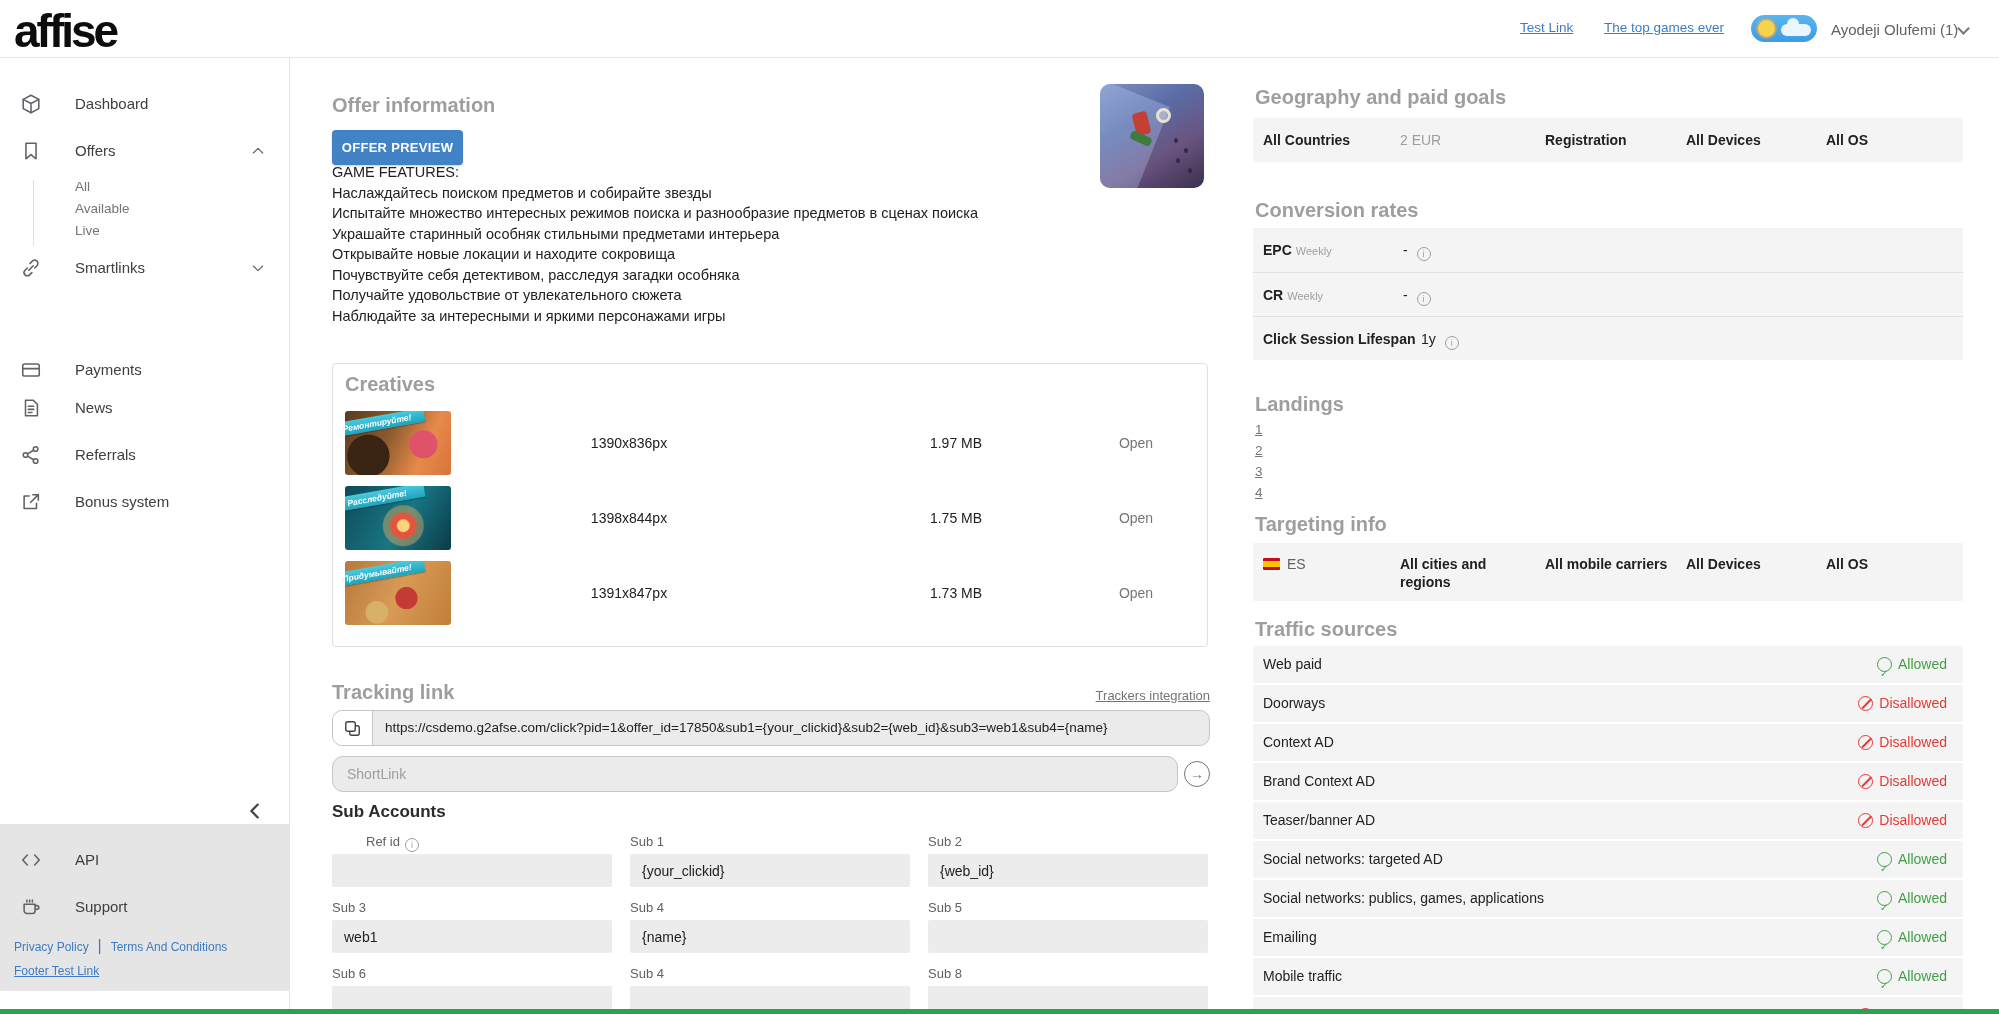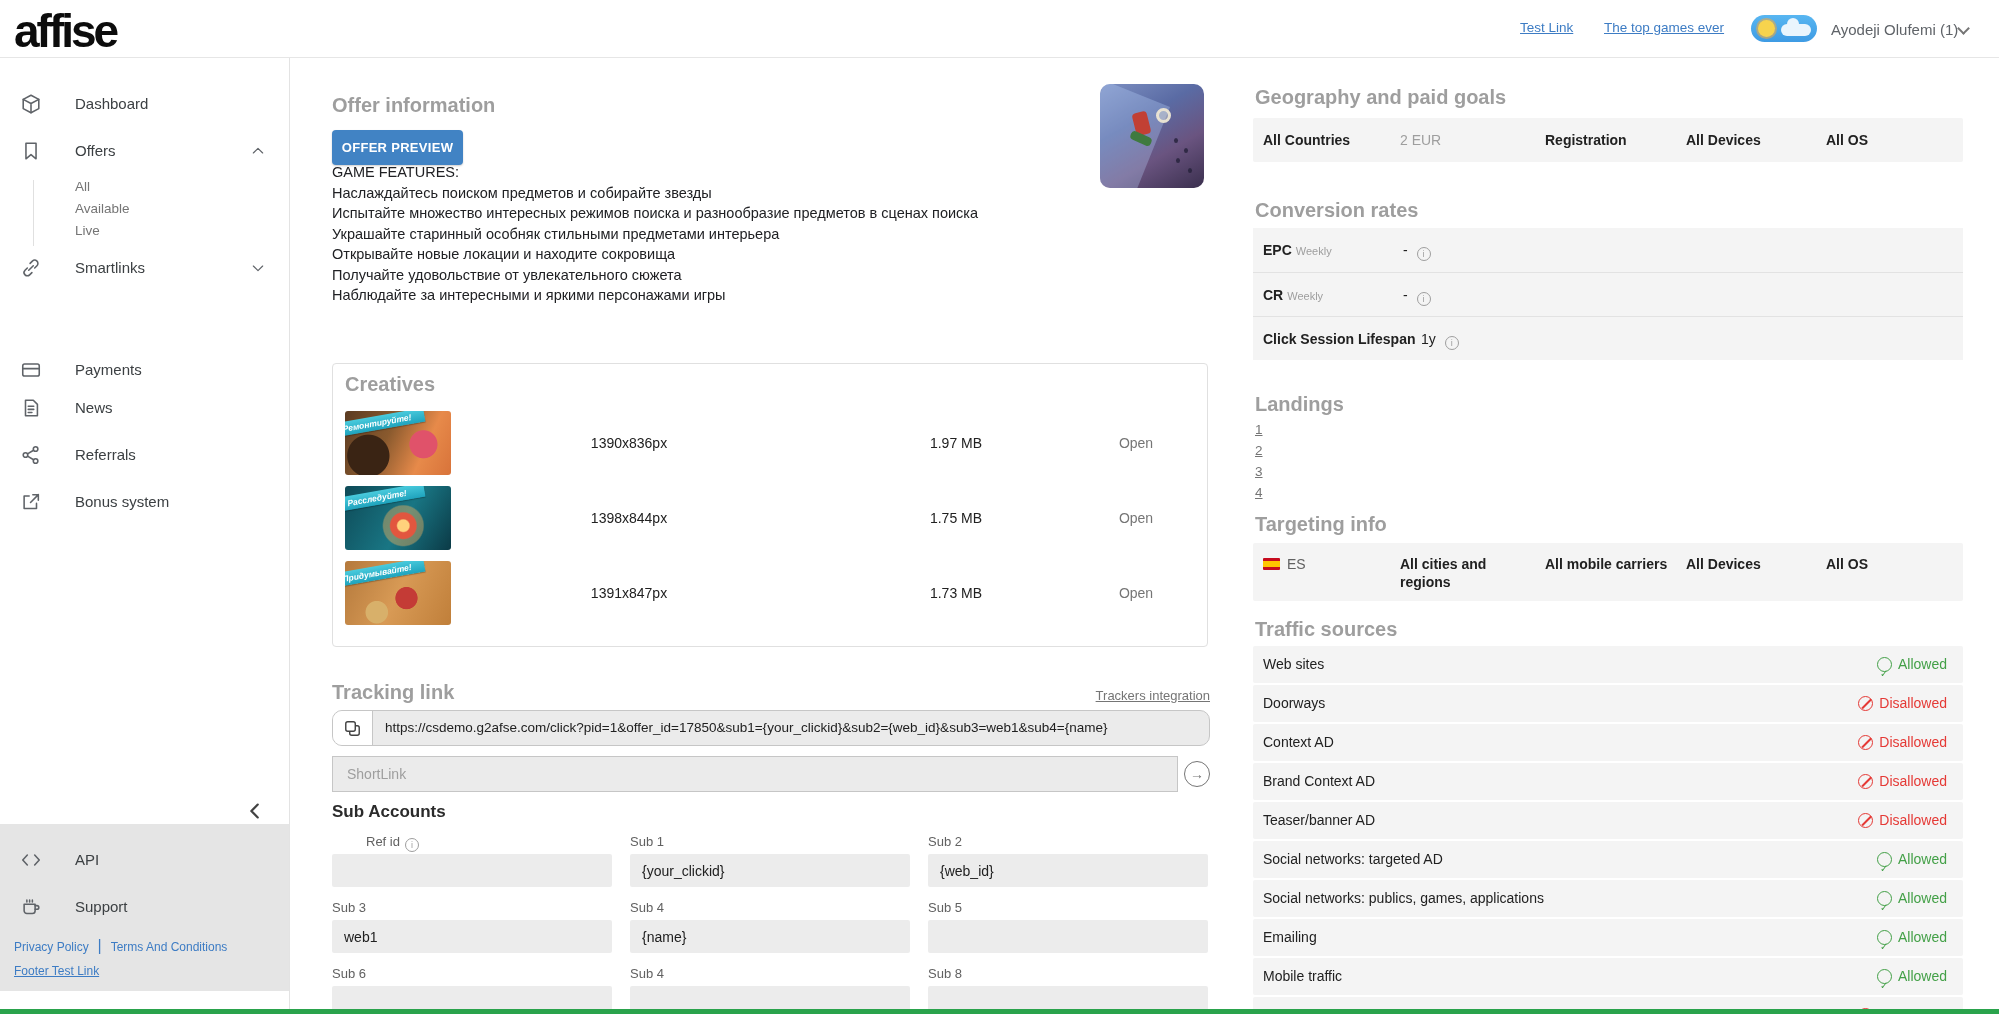--- a/index.html
+++ b/index.html
@@ -69,21 +69,21 @@
   .c-dim { position:absolute; left:216px; width:160px; text-align:center; line-height:64px; font-size:14px; color:#212121; }
   .c-size { position:absolute; left:543px; width:160px; text-align:center; line-height:64px; font-size:14px; color:#212121; }
   .c-open { position:absolute; left:763px; width:80px; text-align:center; line-height:64px; font-size:14px; color:#757575; cursor:pointer; }
 
   .m-track-title { position:absolute; left:0; top:623px; }
   .trackers-link { position:absolute; right:0; top:630px; font-size:13px; color:#757575; text-decoration:underline; cursor:pointer; }
   .url-bar { position:absolute; left:0; top:652px; width:878px; height:36px; border:1px solid #c6c6c6; border-radius:10px; background:#ebebeb; overflow:hidden; }
   .url-copy { position:absolute; left:0; top:0; width:40px; height:34px; background:#fff; border-right:1px solid #c6c6c6; cursor:pointer; }
   .url-copy svg { position:absolute; left:10px; top:8px; width:19px; height:19px; fill:#fff; stroke:#424242; stroke-width:1.8; }
   .url-text { position:absolute; left:52px; top:0; right:10px; line-height:34px; font-size:13.5px; color:#212121; white-space:nowrap; overflow:hidden; }
-  .shortlink { position:absolute; left:0; top:698px; width:846px; height:36px; border:1px solid #c6c6c6; border-radius:0; background:#ebebeb;
+  .shortlink { position:absolute; left:0; top:698px; width:846px; height:36px; border:1px solid #c6c6c6; border-radius:11px; background:#ebebeb;
                padding:0 14px; font-size:14px; color:#212121; font-family:"Liberation Sans",sans-serif; }
   .shortlink::placeholder { color:#9e9e9e; }
   .sl-submit { position:absolute; left:852px; top:703px; width:26px; height:26px; border-radius:50%; border:1.5px solid #757575; background:#fff;
                color:#757575; font-size:14px; line-height:23px; text-align:center; cursor:pointer; }
 
   .sub-title { position:absolute; left:0; top:744px; font-size:17px; color:#2b2b2b; }
   .sub-label { position:absolute; font-size:13px; color:#616161; white-space:nowrap; }
   .sub-input { position:absolute; width:280px; height:33px; background:#ececec; border:none; border-radius:2px; padding:0 12px;
                font-size:14px; color:#212121; font-family:"Liberation Sans",sans-serif; }
   .info { display:inline-block; width:14px; height:14px; border:1px solid #9e9e9e; border-radius:50%; color:#9e9e9e;
@@ -249,20 +249,21 @@
   <main class="main">
     <h2 class="sec-title m-offer-title">Offer information</h2>
     <button class="btn-preview">OFFER PREVIEW</button>
 
     <div class="features">
       <div>GAME FEATURES:</div>
       <div>Наслаждайтесь поиском предметов и собирайте звезды</div>
       <div>Испытайте множество интересных режимов поиска и разнообразие предметов в сценах поиска</div>
       <div>Украшайте старинный особняк стильными предметами интерьера</div>
       <div>Открывайте новые локации и находите сокровища</div>
+      <div>Почувствуйте себя детективом, расследуя загадки особняка</div>
       <div>Получайте удовольствие от увлекательного сюжета</div>
       <div>Наблюдайте за интересными и яркими персонажами игры</div>
     </div>
 
     <div class="offer-icon">
       <span class="streak"></span>
       <span class="fig-body"></span>
       <span class="fig-leg"></span>
       <span class="mag"></span>
       <span class="dot" style="left:74px; top:54px;"></span>
@@ -369,21 +370,21 @@
   <div class="rrow tgt-row">
     <span class="cell" style="left:10px; font-weight:400; color:#616161;"><span class="flag-es"></span><span>ES</span></span>
     <span class="cell" style="left:147px; width:112px;">All cities and regions</span>
     <span class="cell" style="left:292px;">All mobile carriers</span>
     <span class="cell" style="left:433px;">All Devices</span>
     <span class="cell" style="left:573px;">All OS</span>
   </div>
 
   <h2 class="rc-title" style="top:618px">Traffic sources</h2>
   <div class="rrow traffic-row" style="top:646px">
-    <span class="tlabel">Web sites</span>
+    <span class="tlabel">Web paid</span>
     <span class="status ok"><span class="s-icon"></span><span>Allowed</span></span>
   </div>
   <div class="rrow traffic-row" style="top:685px">
     <span class="tlabel">Doorways</span>
     <span class="status no"><span class="s-icon"></span><span>Disallowed</span></span>
   </div>
   <div class="rrow traffic-row" style="top:724px">
     <span class="tlabel">Context AD</span>
     <span class="status no"><span class="s-icon"></span><span>Disallowed</span></span>
   </div>

